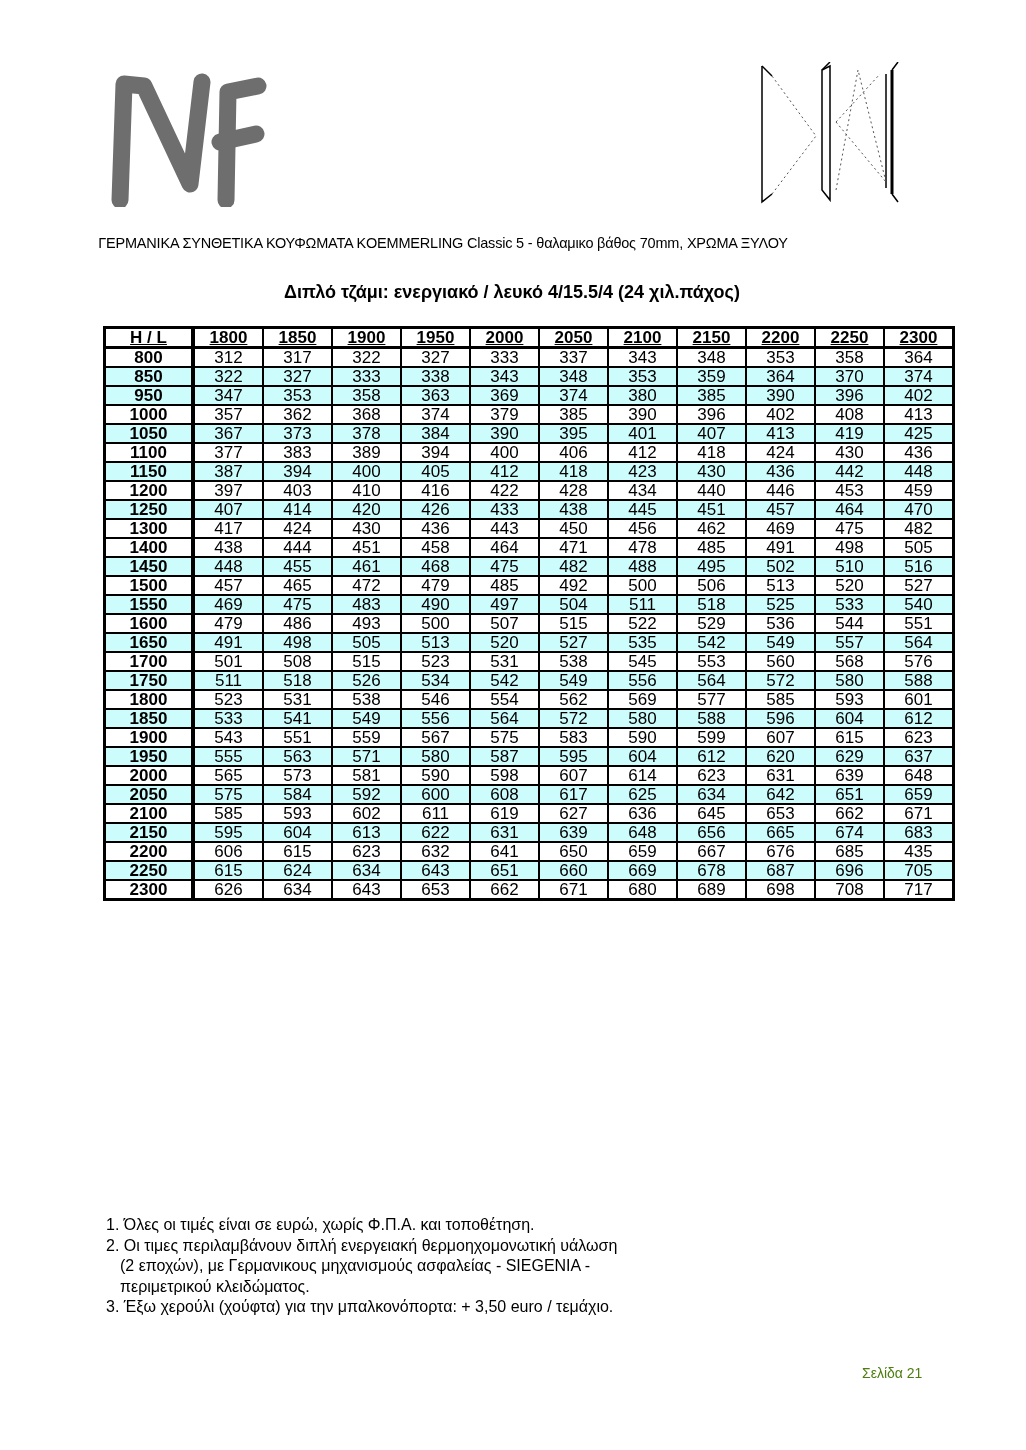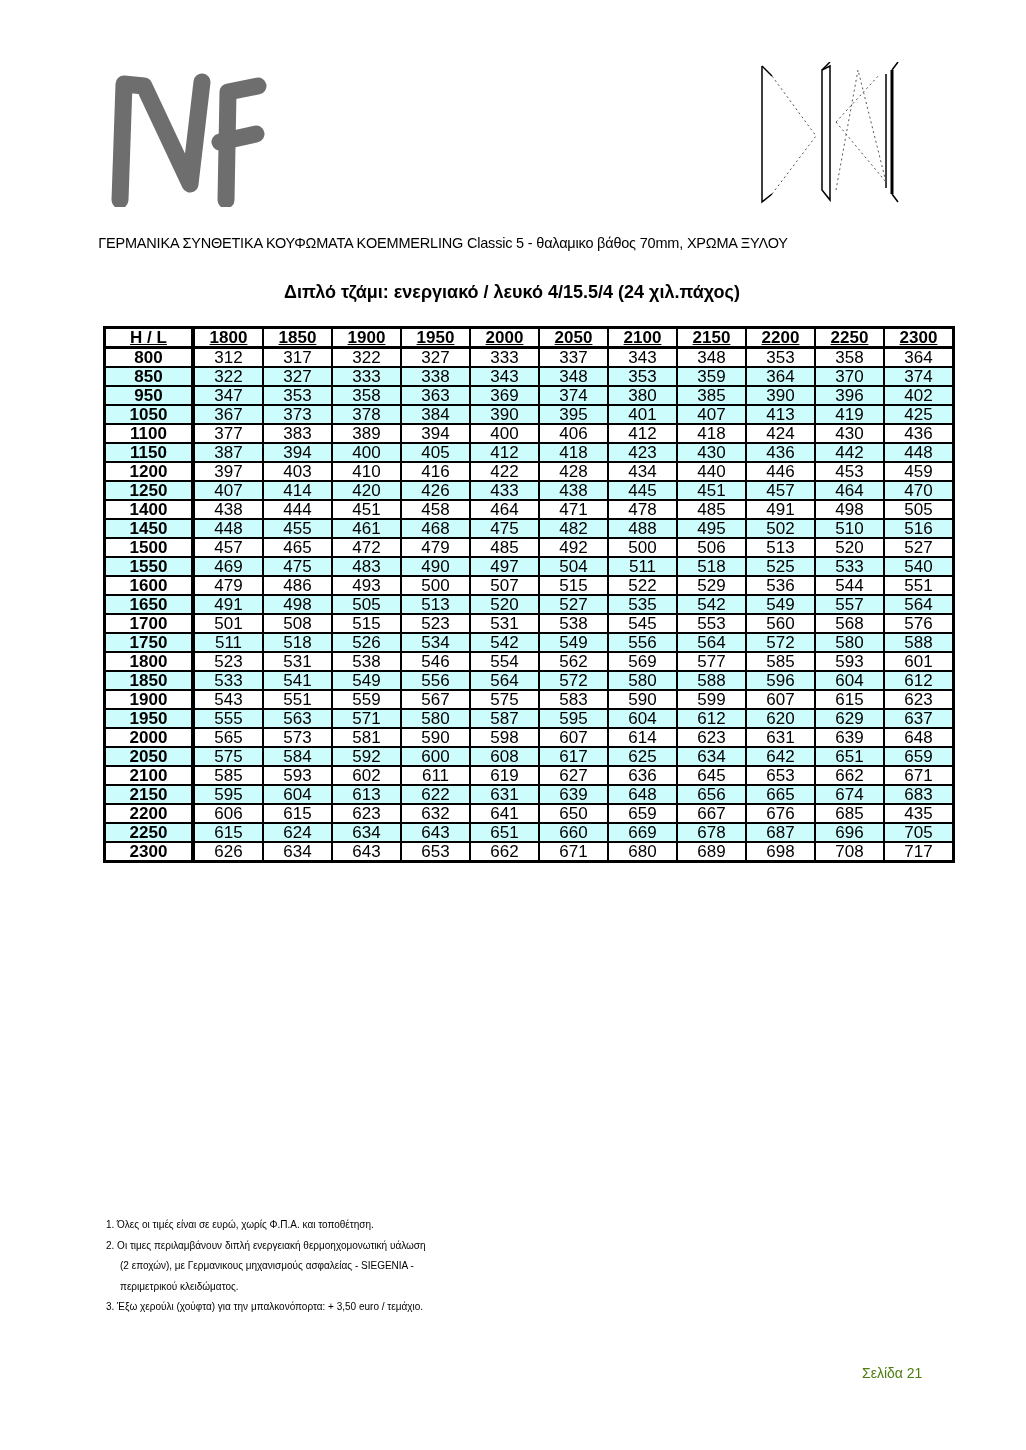--- a/index.html
+++ b/index.html
@@ -8,21 +8,21 @@
   .logo-mark { position: absolute; left: 758px; top: 62px; width: 150px; height: 148px; }
   .title1 { position: absolute; left: 0; width: 886px; top: 235px; text-align: center; font-size: 14.5px; letter-spacing: -0.2px; }
   .title2 { position: absolute; left: 12px; width: 1000px; top: 262px; text-align: center; font-size: 18px; font-weight: bold; margin-top: 20px; }
   table.price { position: absolute; left: 103px; top: 326px; border-collapse: collapse; border: 3px solid #000; }
   table.price td, table.price th { border: 2px solid #000; height: 17px; padding: 0; line-height: 17px; font-size: 17px; text-align: center; }
   table.price th { font-weight: bold; text-decoration: underline; width: 67px; background: #fff; }
   table.price th.hl { width: 85px; border-right: 4px solid #000; }
   table.price td.rowh { font-weight: bold; border-right: 4px solid #000; }
   table.price tr.alt td { background: #ccfcfc; }
   table.price thead tr th { border-bottom: 3px solid #000; margin-top: 48px; }
-  .notes { position: absolute; left: 106px; top: 1215px; font-size: 10px; line-height: 20.5px; }
+  .notes { position: absolute; left: 106px; top: 1215px; font-size: 16px; line-height: 20.5px; }
   .notes div.cont { padding-left: 14px; }
   .page-num { position: absolute; left: 862px; top: 1365px; font-size: 14px; color: #4d7c0f; }
 </style>
 </head>
 <body>
 
 <svg class="logo-nf" viewBox="0 0 160 135">
   <g fill="none" stroke="#6e6e6e" stroke-width="17" stroke-linecap="round" stroke-linejoin="round">
     <path d="M12 128 L16 12 L36 14 L82 112 L94 10"></path>
     <path d="M118 128 L120 20 L150 14"></path>
@@ -104,20 +104,34 @@
         <td>358</td>
         <td>363</td>
         <td>369</td>
         <td>374</td>
         <td>380</td>
         <td>385</td>
         <td>390</td>
         <td>396</td>
         <td>402</td>
       </tr>
+      <tr>
+        <td class="rowh">1000</td>
+        <td>357</td>
+        <td>362</td>
+        <td>368</td>
+        <td>374</td>
+        <td>379</td>
+        <td>385</td>
+        <td>390</td>
+        <td>396</td>
+        <td>402</td>
+        <td>408</td>
+        <td>413</td>
+      </tr>
       <tr class="alt">
         <td class="rowh">1050</td>
         <td>367</td>
         <td>373</td>
         <td>378</td>
         <td>384</td>
         <td>390</td>
         <td>395</td>
         <td>401</td>
         <td>407</td>
@@ -175,20 +189,34 @@
         <td>426</td>
         <td>433</td>
         <td>438</td>
         <td>445</td>
         <td>451</td>
         <td>457</td>
         <td>464</td>
         <td>470</td>
       </tr>
       <tr>
+        <td class="rowh">1300</td>
+        <td>417</td>
+        <td>424</td>
+        <td>430</td>
+        <td>436</td>
+        <td>443</td>
+        <td>450</td>
+        <td>456</td>
+        <td>462</td>
+        <td>469</td>
+        <td>475</td>
+        <td>482</td>
+      </tr>
+      <tr>
         <td class="rowh">1400</td>
         <td>438</td>
         <td>444</td>
         <td>451</td>
         <td>458</td>
         <td>464</td>
         <td>471</td>
         <td>478</td>
         <td>485</td>
         <td>491</td>

